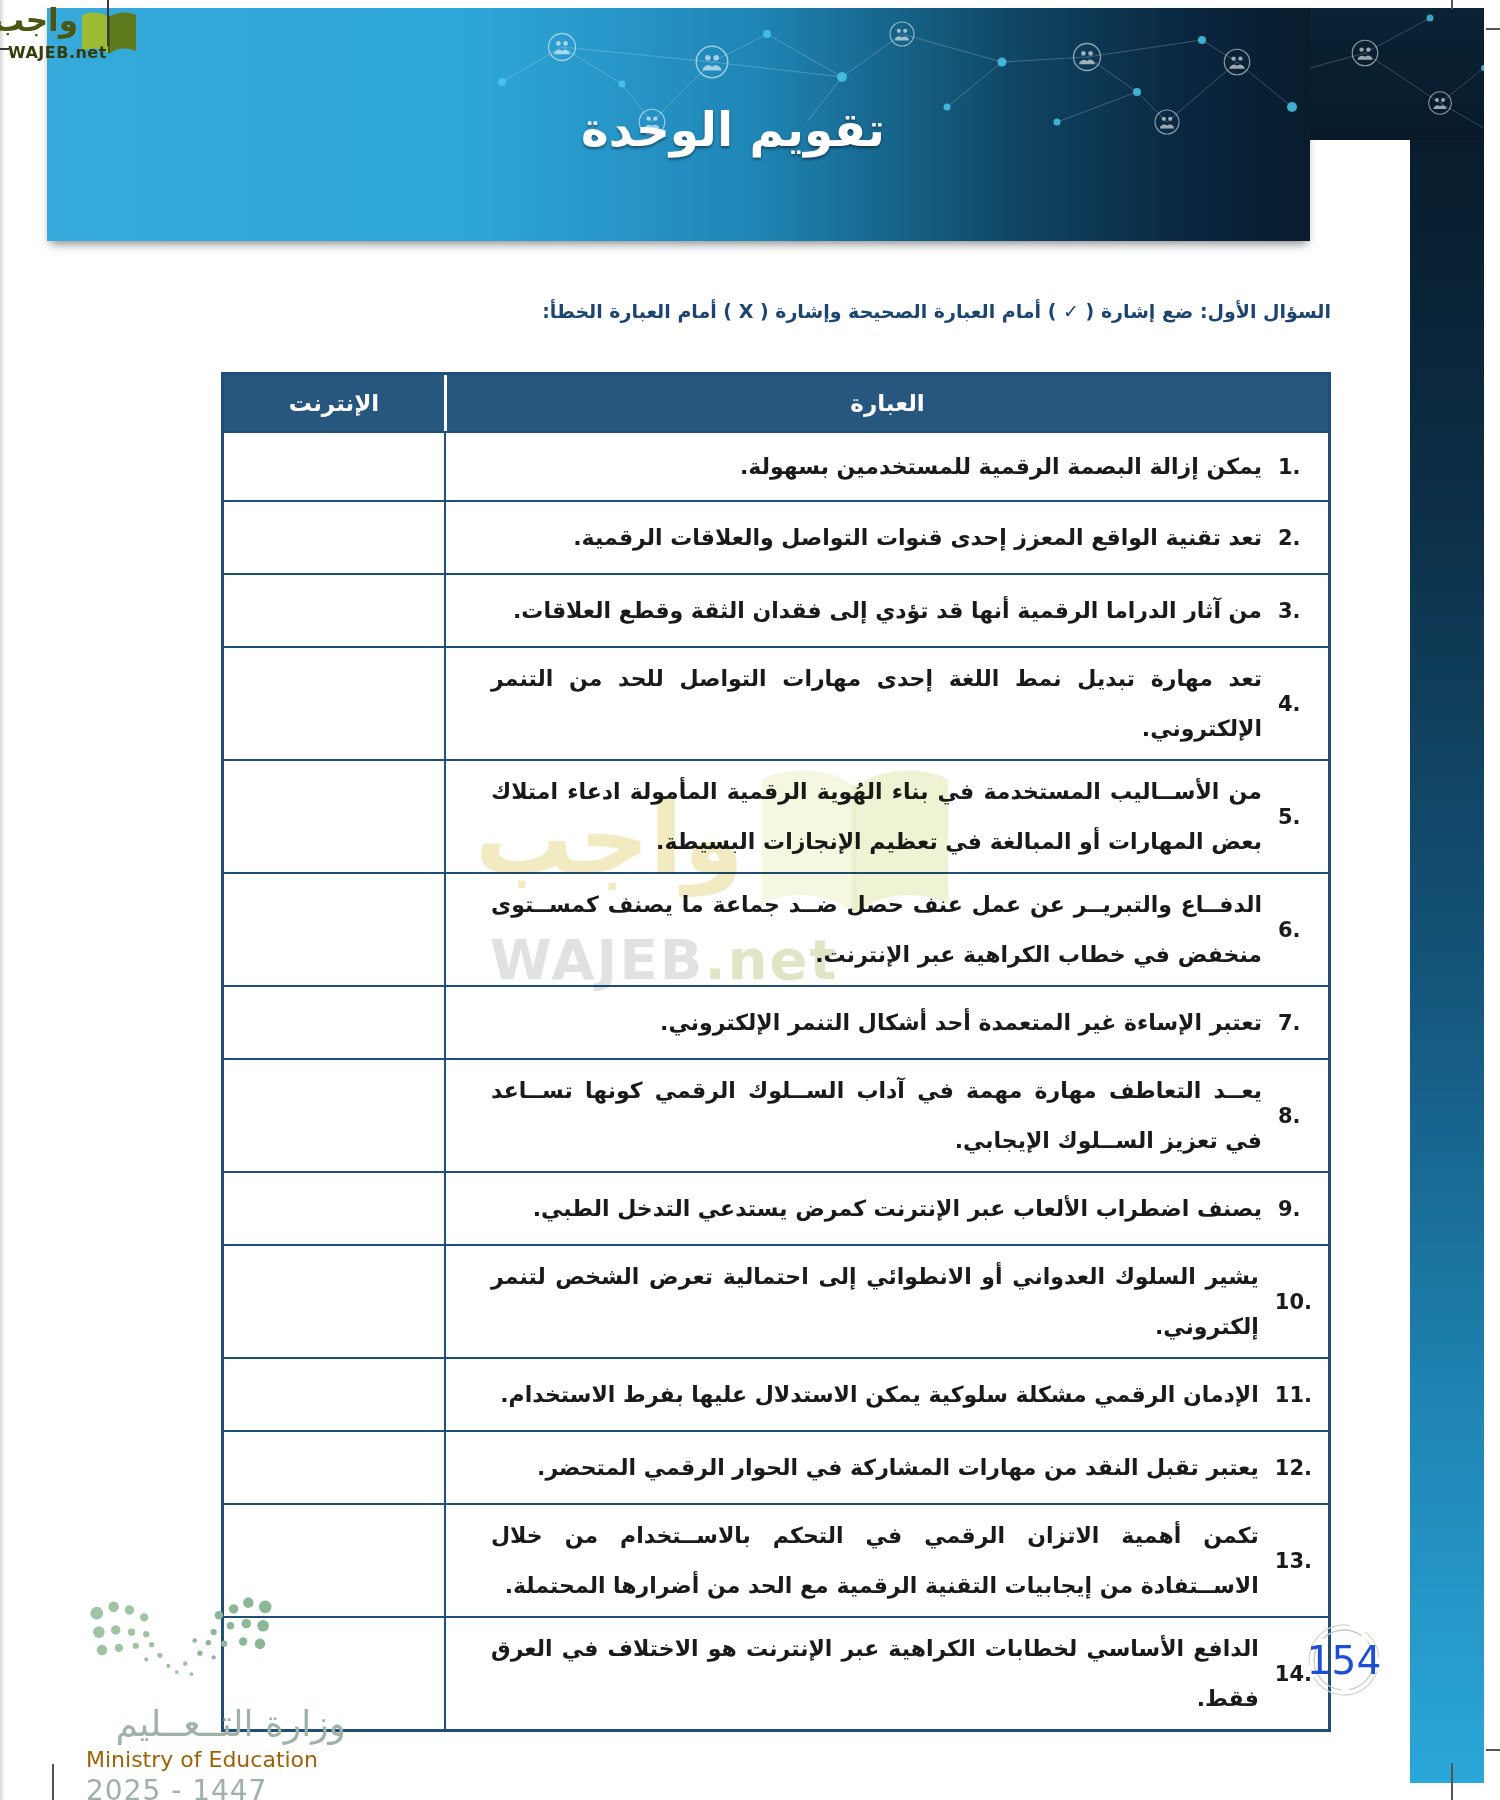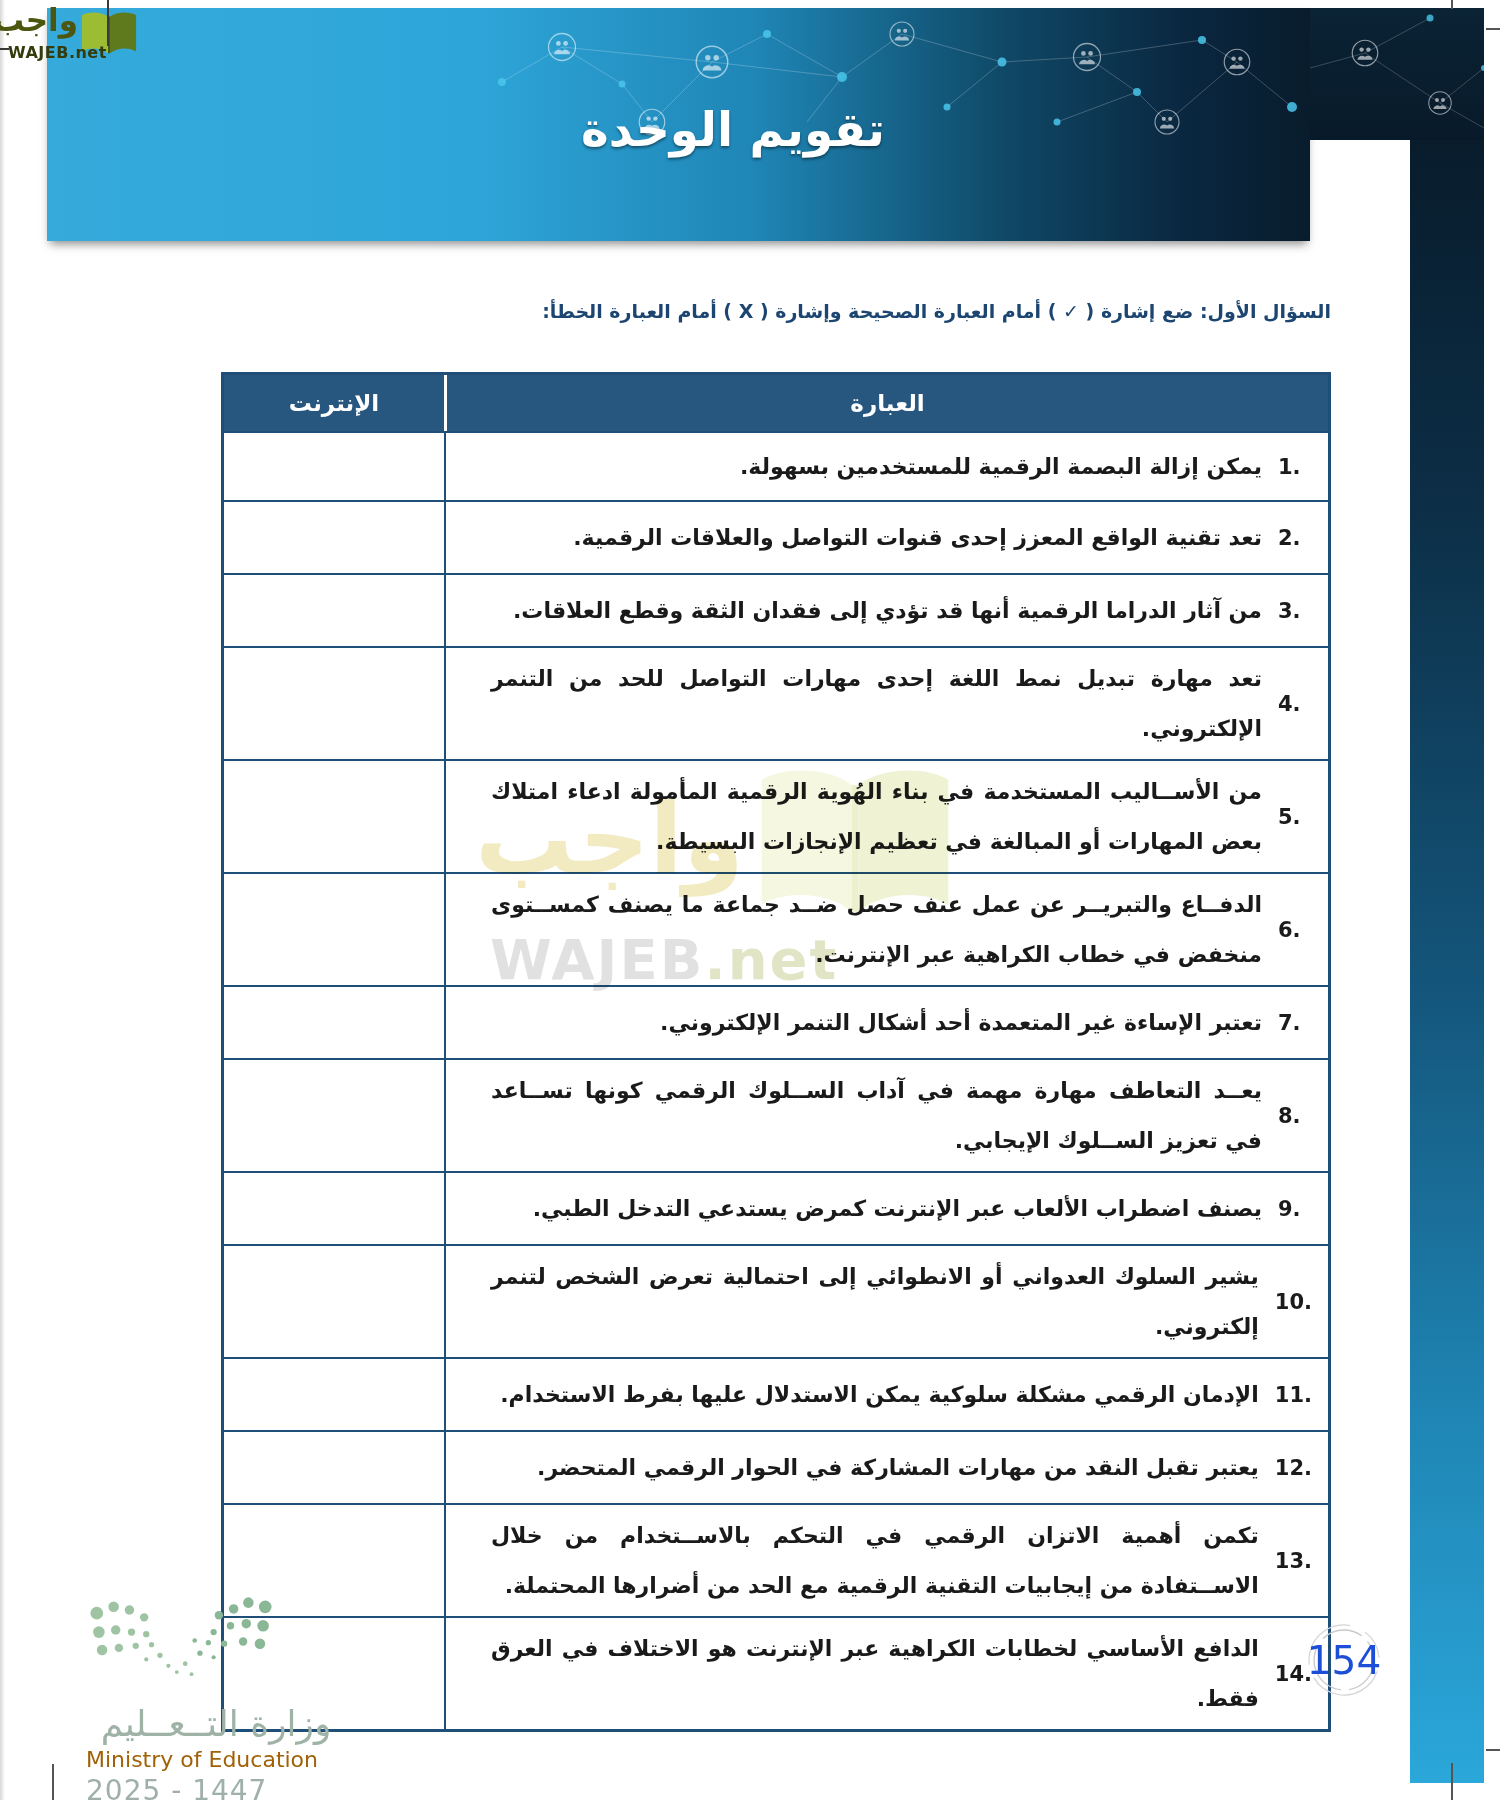--- a/index.html
+++ b/index.html
@@ -59,21 +59,21 @@
   .wm{position:absolute;left:470px;top:690px;width:500px;height:330px;opacity:.55;
     mix-blend-mode:multiply;pointer-events:none;z-index:5;}
   .wm .wm-ar{position:absolute;left:5px;top:100px;font-size:98px;font-weight:bold;
     color:#e8da8e;direction:rtl;line-height:1;}
   .wm .wm-en{position:absolute;left:20px;top:237px;font-size:56px;font-weight:bold;
     color:#c9c9c9;letter-spacing:2px;}
   .wm .wm-en .suf{color:#c8cf96;}
   .wm svg{position:absolute;left:285px;top:0;}
   
   .ministry{position:absolute;left:86px;top:1590px;width:260px;}
-  .ministry .m-ar{margin-top:8px;font-size:36px;color:#9fb2a6;direction:rtl;text-align:center;line-height:1.2;}
+  .ministry .m-ar{margin-top:8px;font-size:36px;color:#9fb2a6;direction:rtl;text-align:right;line-height:1.2;}
   .ministry .m-en{margin-top:2px;font-size:22px;color:#a16207;}
   .ministry .m-yr{margin-top:2px;font-size:28px;color:#9fb0a8;letter-spacing:1px;}
   .page-badge{position:absolute;left:1302px;top:1618px;width:84px;height:84px;}
   .page-badge .n{position:absolute;inset:0;display:flex;align-items:center;justify-content:center;
     font-size:39px;font-weight:normal;color:#1d4ed8;}
 </style>
 </head>
 <body>
 
 <div class="page">

